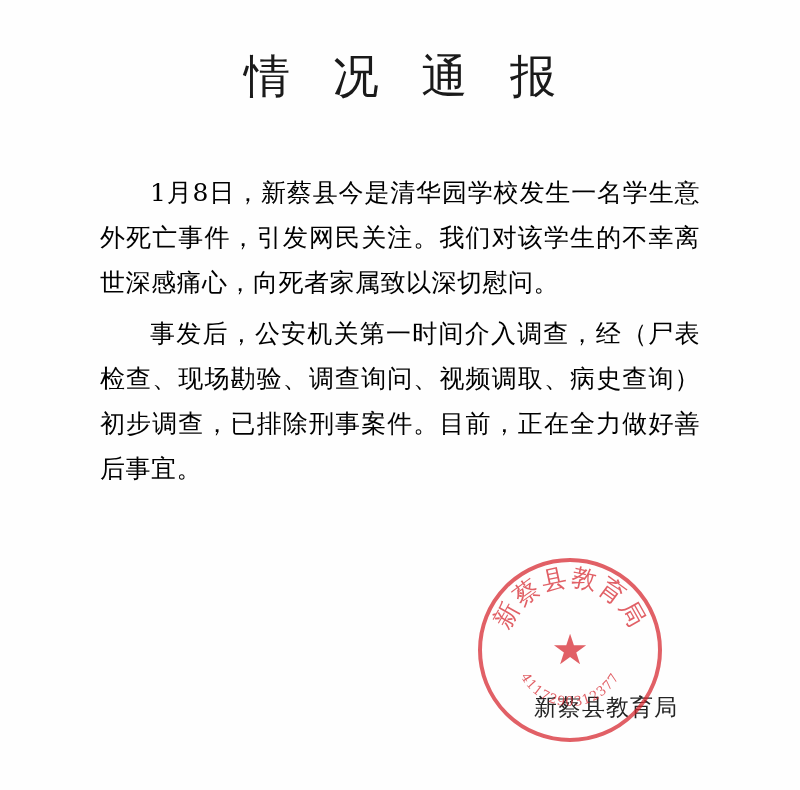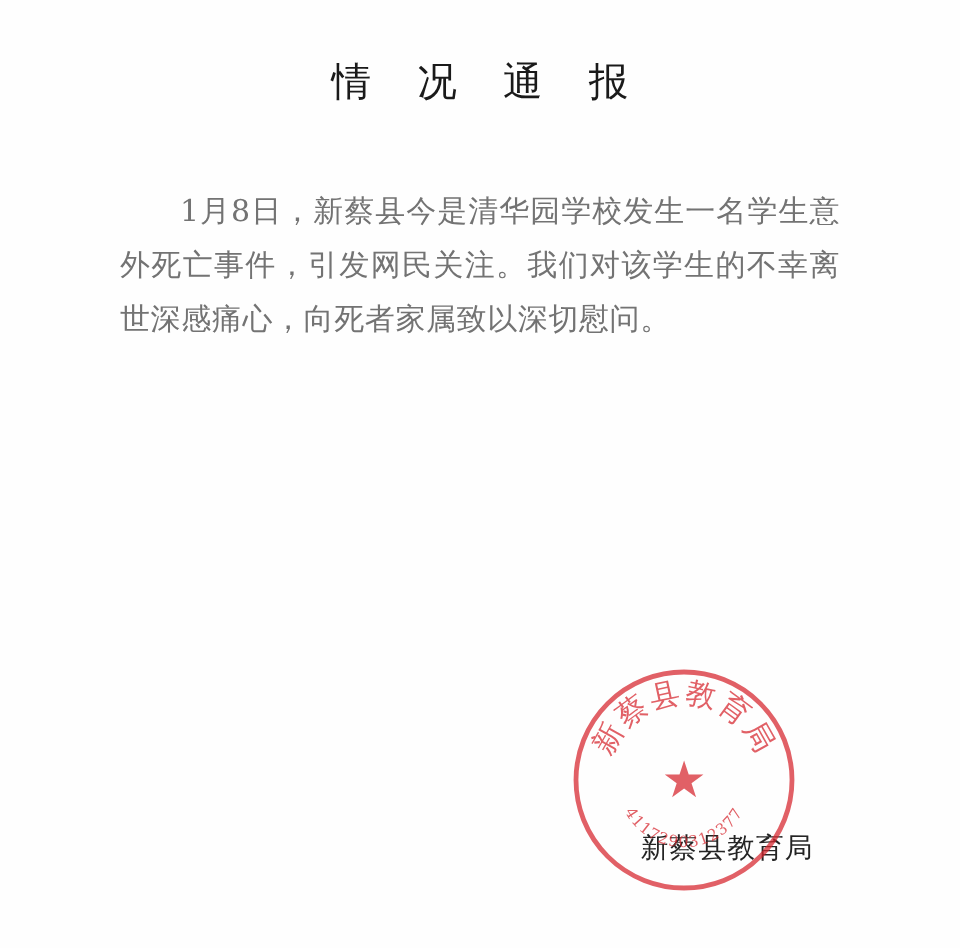--- a/index.html
+++ b/index.html
@@ -16,34 +16,34 @@
   .page {
     position: relative;
     width: 800px;
     height: 790px;
     background: #fefefe;
     box-sizing: border-box;
   }
   .doc-title {
     text-align: center;
     font-family: "DejaVu Serif", serif;
-    font-size: 33px;
+    font-size: 46px;
     letter-spacing: 14px;
     color: #1a1a1a;
     padding-top: 46px;
     font-weight: 500;
     text-indent: 14px;
   }
   .body-text {
     margin: 0 auto;
     width: 600px;
     padding-top: 62px;
     font-size: 25px;
     line-height: 45px;
-    color: #737373;
+    color: #000000;
     font-family: "DejaVu Serif", serif;
     text-align: justify;
   }
   .para {
     text-indent: 50px;
     margin-bottom: 6px;
     letter-spacing: 0.5px;
   }
   .signature-block {
     position: absolute;
@@ -107,20 +107,21 @@
 </style>
 </head>
 <body>
 
 <div class="page">
 
   <div class="doc-title">情 况 通 报</div>
 
   <div class="body-text">
     <div class="para">1月8日，新蔡县今是清华园学校发生一名学生意外死亡事件，引发网民关注。我们对该学生的不幸离世深感痛心，向死者家属致以深切慰问。</div>
+    <div class="para">事发后，公安机关第一时间介入调查，经（尸表检查、现场勘验、调查询问、视频调取、病史查询）初步调查，已排除刑事案件。目前，正在全力做好善后事宜。</div>
   </div>
 
   <div class="signature-block">
     <div class="sig-line">新蔡县教育局</div>
   </div>
 
   <div class="stamp">
     <div class="stamp-inner"></div>
     <svg width="184" height="184" viewBox="0 0 184 184" aria-hidden="true">
       <defs>

